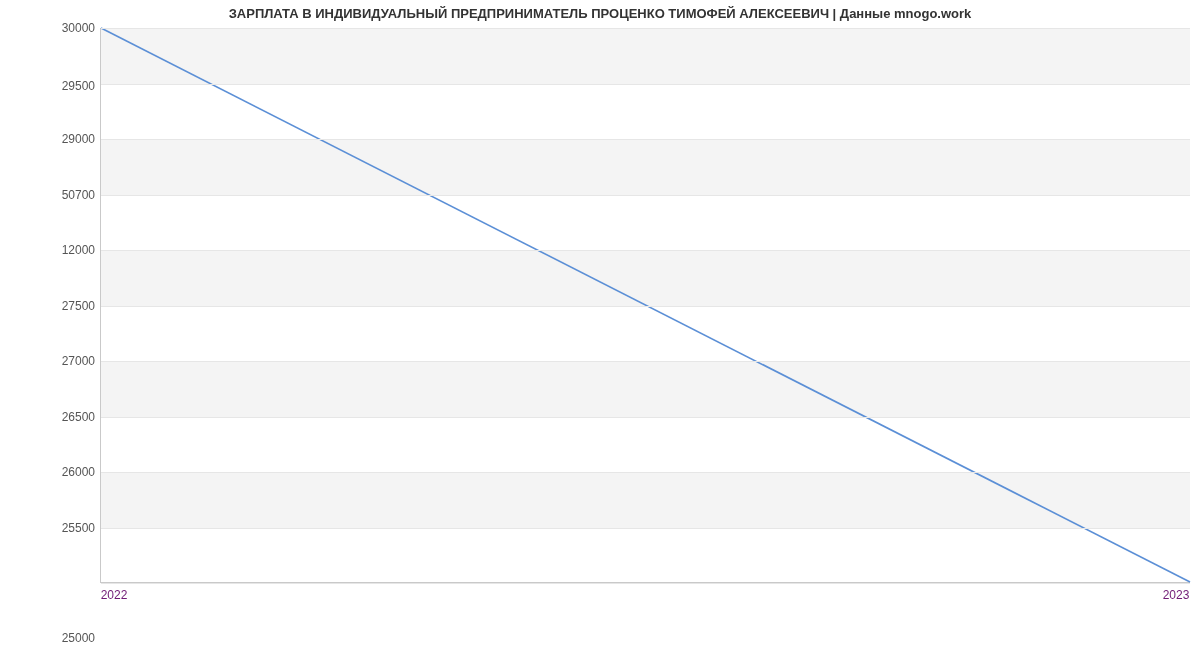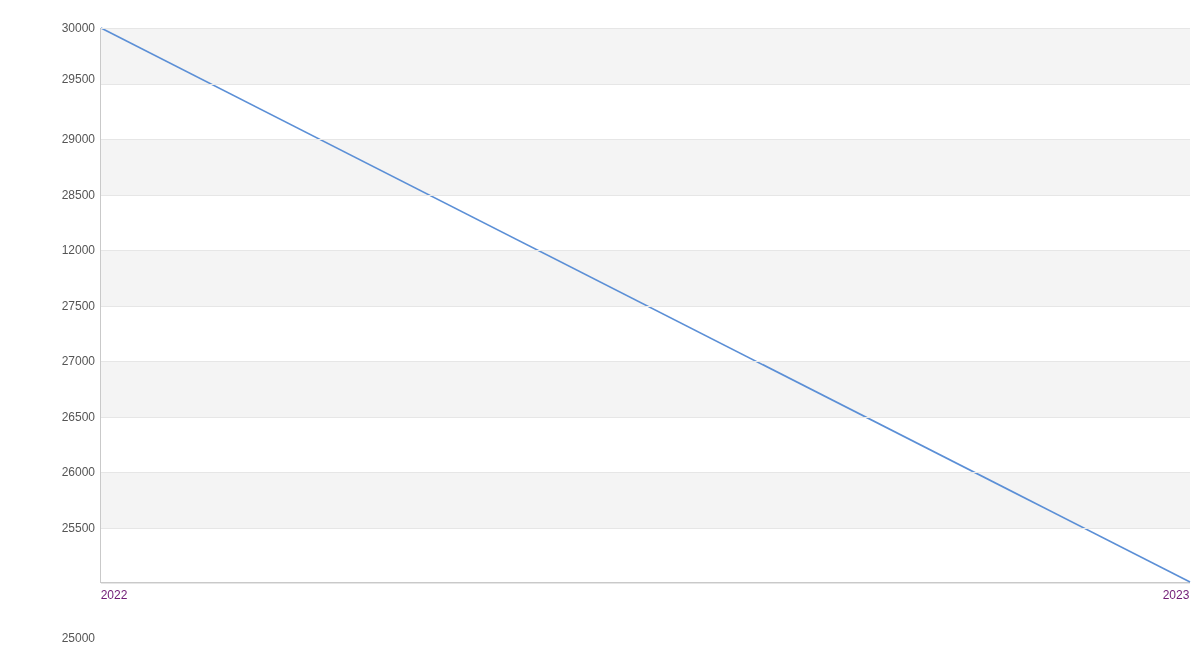--- a/index.html
+++ b/index.html
@@ -69,20 +69,21 @@
     top: 0;
     width: 100%;
     height: 100%;
     overflow: visible;
   }
 </style>
 </head>
 <body>
 
 <div class="chart-wrap">
+  <div class="title">ЗАРПЛАТА В ИНДИВИДУАЛЬНЫЙ ПРЕДПРИНИМАТЕЛЬ ПРОЦЕНКО ТИМОФЕЙ АЛЕКСЕЕВИЧ | Данные mnogo.work</div>
   <div class="plot" id="plot">
       <div class="band" style="top: 0px; height: 55.5px;"></div>
       <div class="band" style="top: 111px; height: 55.5px;"></div>
       <div class="band" style="top: 222px; height: 55.5px;"></div>
       <div class="band" style="top: 333px; height: 55.5px;"></div>
       <div class="band" style="top: 444px; height: 55.5px;"></div>
     <svg class="line" id="line-svg" preserveAspectRatio="none" viewBox="0 0 1090 555">
         <path d="M0 0 L1090 555" fill="none" stroke="#5b8fd6" stroke-width="1.6" vector-effect="non-scaling-stroke"></path>
       </svg>
   <div class="gridline" style="top: 555px;"></div>
@@ -97,19 +98,19 @@
       <div class="gridline" style="top: 55.5px;"></div>
       <div class="gridline" style="top: 0px;"></div>
     </div>
 <div class="ylab" style="top: 598px; margin-top: 40px;">25000</div>
     <div class="ylab" style="top: 527.5px;">25500</div>
     <div class="ylab" style="top: 472px;">26000</div>
     <div class="ylab" style="top: 416.5px; margin-left: 42px;">26500</div>
     <div class="ylab" style="top: 361px;">27000</div>
     <div class="ylab" style="top: 305.5px; margin-left: 44px;">27500</div>
     <div class="ylab" style="top: 250px;">12000</div>
-    <div class="ylab" style="top: 194.5px;">28500</div>
+    <div class="ylab" style="top: 194.5px;">50700</div>
     <div class="ylab" style="top: 139px;">29000</div>
-    <div class="ylab" style="top: 79px; text-align: right;">29500</div>
+    <div class="ylab" style="top: 86px; text-align: right;">29500</div>
     <div class="ylab" style="top: 28px; text-align: center;">30000</div>
     <div class="xlab" style="left: 114px;">2022</div>
     <div class="xlab" style="left: 1176px;">2023</div>
   </div>
 
 </body></html>

